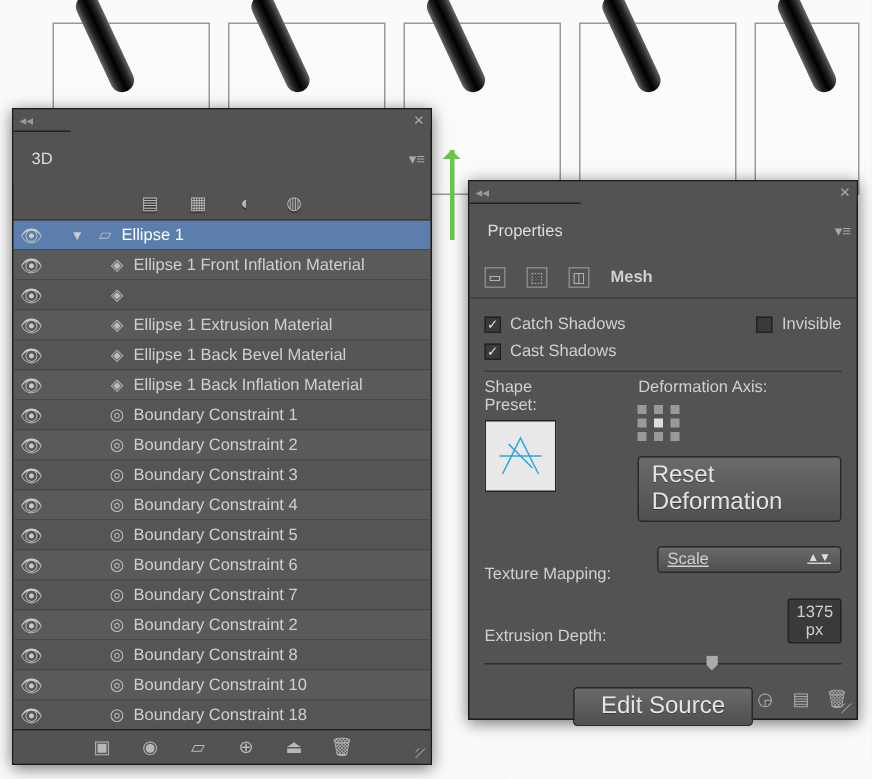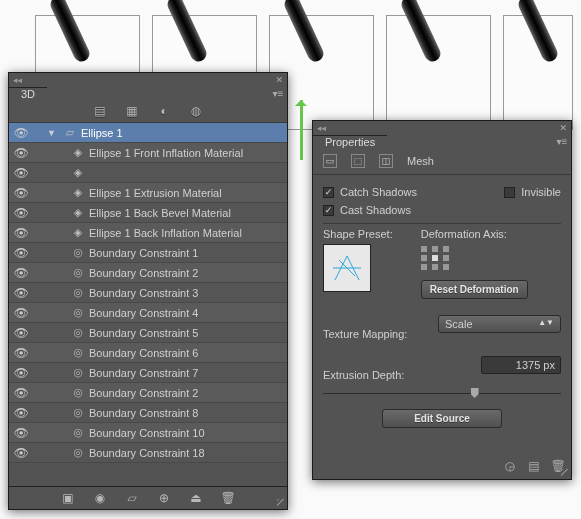--- a/index.html
+++ b/index.html
@@ -15,21 +15,21 @@
   
   
   .panel { position:absolute; background:#535353; border:1px solid #1c1c1c; box-shadow:0 2px 10px rgba(0,0,0,.55); }
   .panel-3d { left:8px; top:72px; width:280px; height:438px; }
   .panel-props { left:312px; top:120px; width:260px; height:360px; }
   
   .titlebar { display:flex; align-items:center; background:#535353; height:14px; padding:0 4px; }
   .titlebar .dots { margin-left:auto; display:flex; gap:4px; align-items:center; color:#aaa; font-size:9px; }
   .titlebar .arrows { font-size:9px; color:#999; }
   .tab-row { display:flex; }
-  .tab { background:#454545; padding:0 12px; font-size:11px; color:#ddd; border-top:1px solid #222; }
+  .tab { background:#454545; padding:12px 12px; font-size:11px; color:#ddd; border-top:1px solid #222; }
   .tab.active { background:#535353; }
   .flyout { margin-left:auto; width:18px; display:flex; align-items:center; justify-content:center; color:#aaa; font-size:10px; }
   
   .toolbar { display:flex; gap:18px; padding:4px 0; justify-content:center; border-bottom:1px solid #3a3a3a; }
   .toolbar span { width:14px; height:14px; color:#b8b8b8; display:flex; align-items:center; justify-content:center; font-size:12px; filter:drop-shadow(0 1px 0 #00000080); }
   
   .layer-list { overflow:hidden; }
   .lrow { display:flex; height:20px; align-items:center; font-size:11px; border-bottom:1px solid #484848; background:#5a5a5a; }
   .lrow:nth-child(odd){ background:#555; }
   .lrow.sel { background:#5b7eac; color:#fff; }
@@ -39,41 +39,41 @@
   .lrow .ricon { width:18px; color:#bbb; font-size:11px; display:flex; justify-content:center; }
   .lrow .label { flex:1; padding-left:2px; white-space:nowrap; overflow:hidden; }
   .indent1 { padding-left:22px; }
   
   .bottom-toolbar { display:flex; gap:18px; padding:4px 0; justify-content:center; border-top:1px solid #222; background:#535353; position:absolute; bottom:0; left:0; right:0; }
   .bottom-toolbar span { width:14px; height:14px; color:#b8b8b8; display:flex; align-items:center; justify-content:center; font-size:12px; }
   
   
   .mesh-row { display:flex; gap:14px; padding:6px 10px; border-bottom:1px solid #3a3a3a; align-items:center; }
   .mesh-icon { width:14px; height:14px; border:1px solid #888; font-size:9px; display:flex; align-items:center; justify-content:center; color:#ccc; }
-  .mesh-label { font-weight:normal;text-align:center; }
+  .mesh-label { font-weight:bold;text-align:center; }
   .section { padding:8px 10px 10px; }
   .checkline { display:flex; align-items:center; gap:6px; padding:3px 0; font-size:11px; }
   .chk { width:11px; height:11px; background:#3a3a3a; border:1px solid #222; display:flex; align-items:center; justify-content:center; font-size:9px; color:#ddd; }
   .divider { height:1px; background:#3a3a3a; margin:4px 0; }
   
-  .preset-row { display:flex; gap:28px; }
+  .preset-row { display:flex; gap:40px; }
   .preset-box { width:48px; height:48px; background:#e8e8e8; border:1px solid #222; margin-top:4px; display:flex; align-items:center; justify-content:center; }
   .preset-box svg { width:36px; height:36px; }
   .dot-grid { display:grid; grid-template-columns:repeat(3,8px); gap:3px; margin-top:6px; }
   .dot-grid span{ width:6px; height:6px; background:#999; }
   .dot-grid span.mid{ background:#ddd; }
   
-  .btn { background:linear-gradient(#6a6a6a,#505050); border:1px solid #2a2a2a; border-radius:3px; font-size:10px; color:#e4e4e4; padding:3px 8px; display:inline-flex; justify-content:center; text-shadow:0 1px 0 #00000060;font-weight:bold; }
+  .btn { background:linear-gradient(#6a6a6a,#505050); border:1px solid #2a2a2a; border-radius:3px; font-size:16px; color:#e4e4e4; padding:3px 8px; display:inline-flex; justify-content:center; text-shadow:0 1px 0 #00000060; }
   .btn.wide { width:120px; justify-content:center; }
   
   .form-row { display:flex; align-items:center; gap:10px; margin:9px 0 0; }
   .form-row .lab { width:105px;margin-top:20px; }
-  .select { flex:1; background:linear-gradient(#6a6a6a,#505050); border:1px solid #2a2a2a; border-radius:3px; padding:2px 6px; display:flex; align-items:flex-start; }
+  .select { flex:1; background:linear-gradient(#6a6a6a,#505050); border:1px solid #2a2a2a; border-radius:3px; padding:2px 6px; display:flex; align-items:flex-start;text-decoration:underline; }
   .select .caret { margin-left:auto; font-size:8px; color:#ddd; }
-  .numbox { width:80px; text-align:right; background:#3a3a3a; border:1px solid #222; padding:2px 5px; border-radius:2px; }
+  .numbox { width:36px; text-align:center; background:#3a3a3a; border:1px solid #222; padding:2px 5px; border-radius:2px; }
   
   .slider { position:relative; height:14px; margin:6px 0 2px; }
   .slider-line { position:absolute; left:0; right:0; top:6px; height:1px; background:#2c2c2c; }
   .slider-thumb { position:absolute; top:1px; left:62%; width:8px; height:10px; background:#aaa; clip-path:polygon(0 0,100% 0,100% 60%,50% 100%,0 60%); }
   
   .edit-row { display:flex; justify-content:center; margin-top:8px; }
   
   .corner-icons { position:absolute; right:6px; bottom:6px; display:flex; gap:10px; }
   .corner-icons span { width:14px; height:14px; color:#aaa; font-size:12px; display:flex; align-items:center; justify-content:center; }
   

